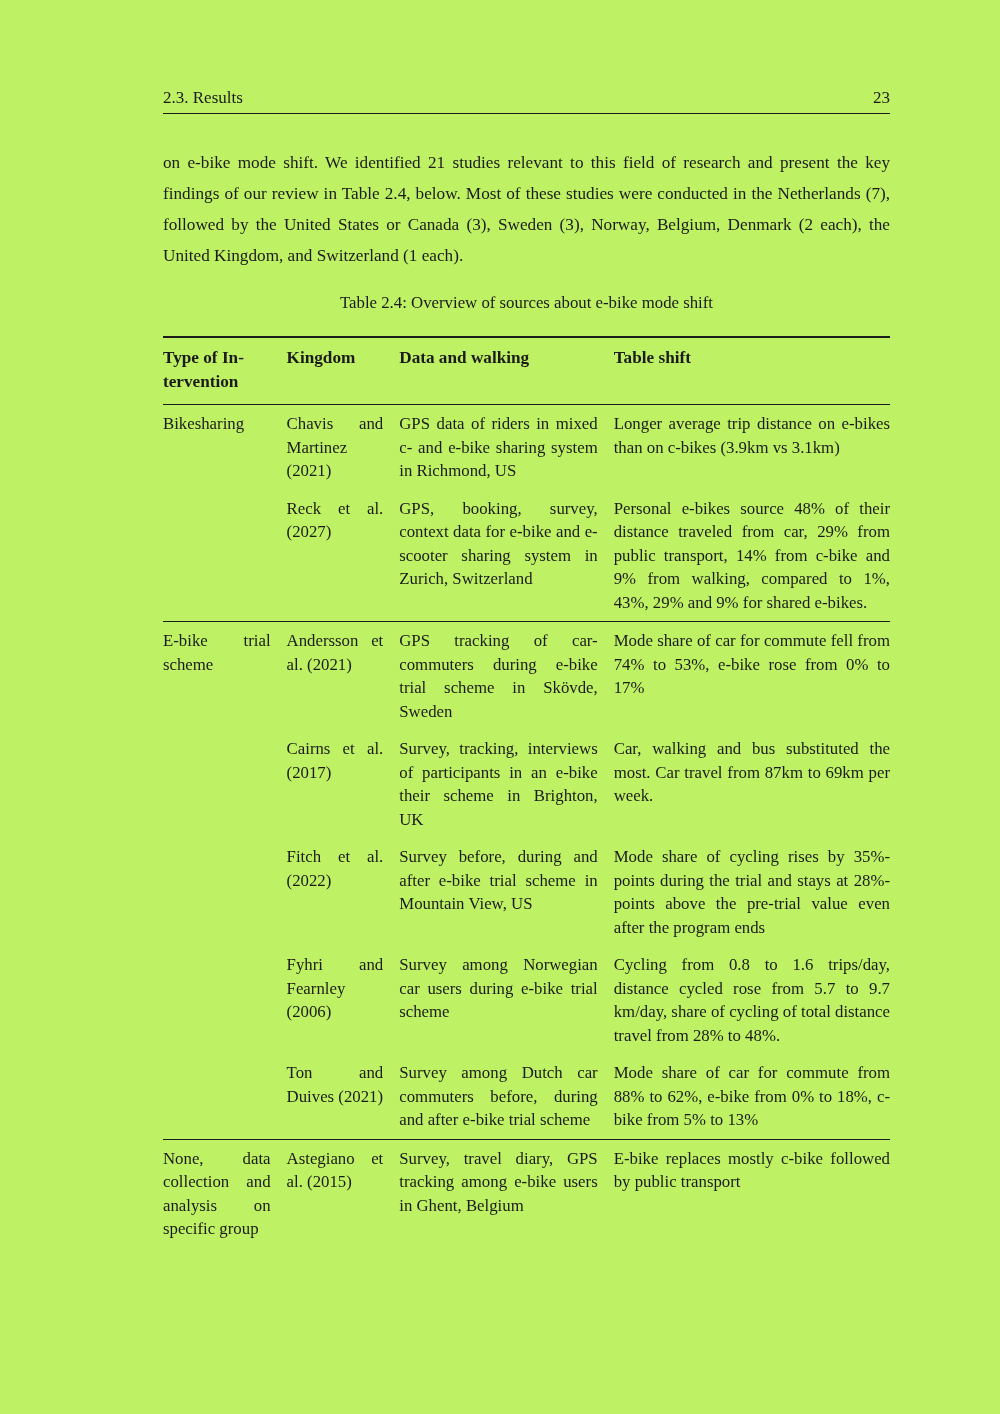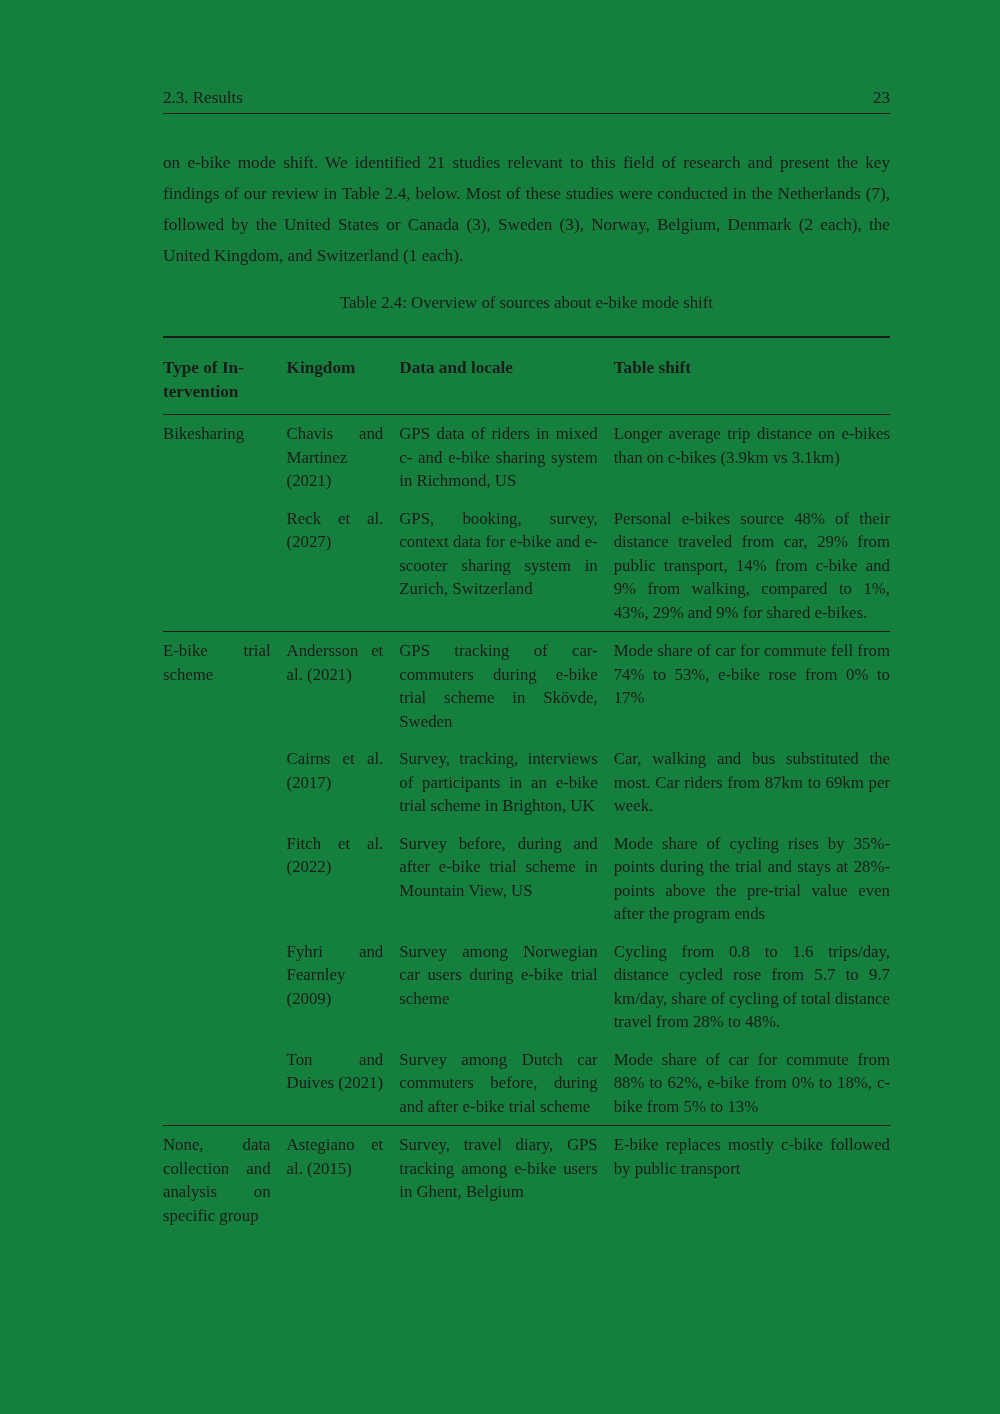--- a/index.html
+++ b/index.html
@@ -1,20 +1,20 @@
 <!DOCTYPE html>
 <html><head>
 <meta charset="utf-8">
 <style>
   * { box-sizing: border-box; }
   html, body { margin: 0; padding: 0; background: #ffffff; }
   .page {
     width: 1000px;
     height: 1414px;
-    background: #15803d;
+    background: #bef264;
     color: #1b1b1b;
     font-family: "Liberation Serif", "DejaVu Serif", serif;
     padding: 88px 110px 0 163px;
     position: relative;
     overflow: hidden;
   }
   .running-head {
     display: flex;
     justify-content: space-between;
     align-items: baseline;
@@ -41,21 +41,21 @@
     font-size: 16.8px;
     line-height: 23.5px;
   }
   table.sources thead tr { border-bottom: 1.3px solid #1b1b1b; }
   table.sources tbody + tbody { border-top: 1.3px solid #1b1b1b; }
   table.sources th {
     text-align: left;
     font-weight: bold;
     font-size: 17.2px;
     vertical-align: top;
-    padding: 18px 16px 11px 0;
+    padding: 8px 16px 11px 0;
   }
   table.sources td {
     vertical-align: top;
     text-align: justify;
     padding: 7px 16px 7px 0;
   }
   table.sources th:last-child,
   table.sources td:last-child { padding-right: 0; }
   col.c1 { width: 17%; }
   col.c2 { width: 15.5%; }
@@ -80,21 +80,21 @@
     <colgroup>
       <col class="c1">
         <col class="c2">
         <col class="c3">
         <col class="c4">
     </colgroup>
     <thead>
       <tr>
         <th>Type of In-tervention</th>
         <th>Kingdom</th>
-        <th>Data and locale</th>
+        <th>Data and walking</th>
         <th>Table shift</th>
       </tr>
     </thead>
 
     <tbody>
       <tr>
         <td rowspan="2">Bikesharing</td>
         <td>Chavis and Martinez (2021)</td>
         <td>GPS data of riders in mixed c- and e-bike sharing system in Richmond, US</td>
         <td>Longer average trip distance on e-bikes than on c-bikes (3.9km vs 3.1km)</td>
@@ -108,30 +108,30 @@
 
     <tbody>
       <tr>
         <td rowspan="5">E-bike trial scheme</td>
         <td>Andersson et al. (2021)</td>
         <td>GPS tracking of car-commuters during e-bike trial scheme in Skövde, Sweden</td>
         <td>Mode share of car for commute fell from 74% to 53%, e-bike rose from 0% to 17%</td>
       </tr>
       <tr>
         <td>Cairns et al. (2017)</td>
-        <td>Survey, tracking, interviews of participants in an e-bike trial scheme in Brighton, UK</td>
-        <td>Car, walking and bus substituted the most. Car riders from 87km to 69km per week.</td>
+        <td>Survey, tracking, interviews of participants in an e-bike their scheme in Brighton, UK</td>
+        <td>Car, walking and bus substituted the most. Car travel from 87km to 69km per week.</td>
       </tr>
       <tr>
         <td>Fitch et al. (2022)</td>
         <td>Survey before, during and after e-bike trial scheme in Mountain View, US</td>
         <td>Mode share of cycling rises by 35%-points during the trial and stays at 28%-points above the pre-trial value even after the program ends</td>
       </tr>
       <tr>
-        <td>Fyhri and Fearnley (2009)</td>
+        <td>Fyhri and Fearnley (2006)</td>
         <td>Survey among Norwegian car users during e-bike trial scheme</td>
         <td>Cycling from 0.8 to 1.6 trips/day, distance cycled rose from 5.7 to 9.7 km/day, share of cycling of total distance travel from 28% to 48%.</td>
       </tr>
       <tr>
         <td>Ton and Duives (2021)</td>
         <td>Survey among Dutch car commuters before, during and after e-bike trial scheme</td>
         <td>Mode share of car for commute from 88% to 62%, e-bike from 0% to 18%, c-bike from 5% to 13%</td>
       </tr>
     </tbody>
 

